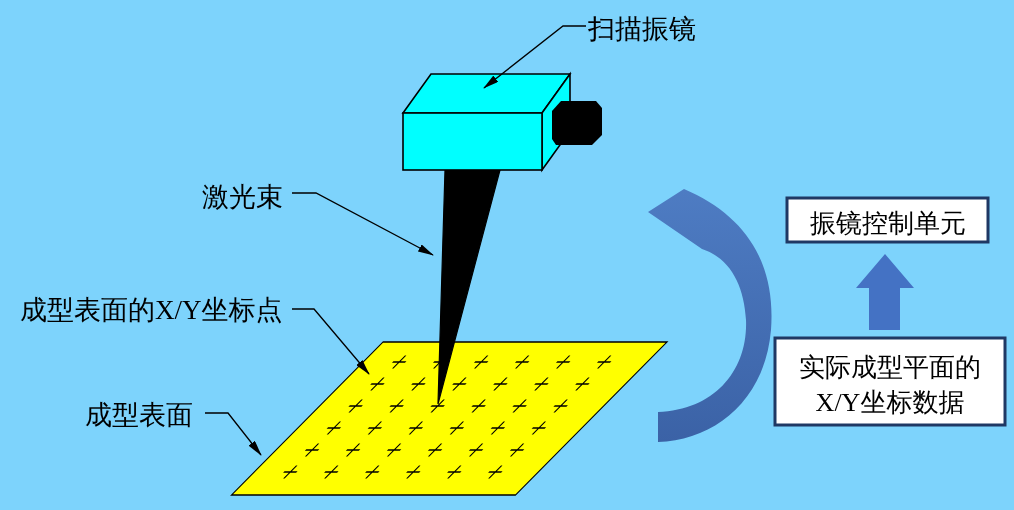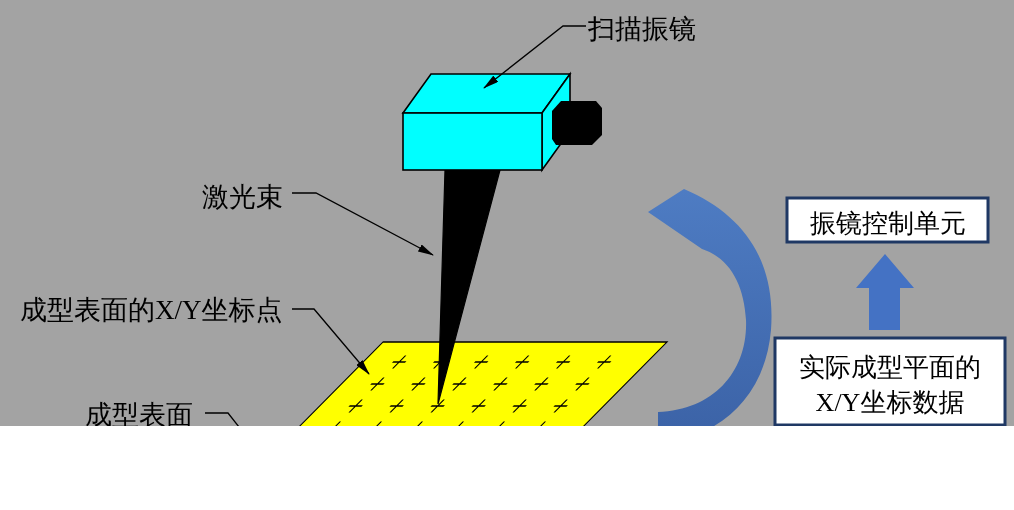--- a/index.html
+++ b/index.html
@@ -1,20 +1,20 @@
 <!DOCTYPE html>
 <html><head>
 <meta charset="utf-8">
 <style>
   html, body { margin: 0; padding: 0; background: #ffffff; }
   .stage {
     position: relative;
     width: 1014px;
-    height: 426px;
-    background: #a3a3a3;
+    height: 510px;
+    background: #7dd3fc;
     overflow: hidden;
     font-family: "Liberation Serif", "DejaVu Serif", serif;
   }
   svg { display: block; }
   text { fill: #000000; }
   .label { font-size: 27px; }
   .box-text { font-size: 26px; text-anchor: middle; }
   .leader {
     fill: none;
     stroke: #000000;

